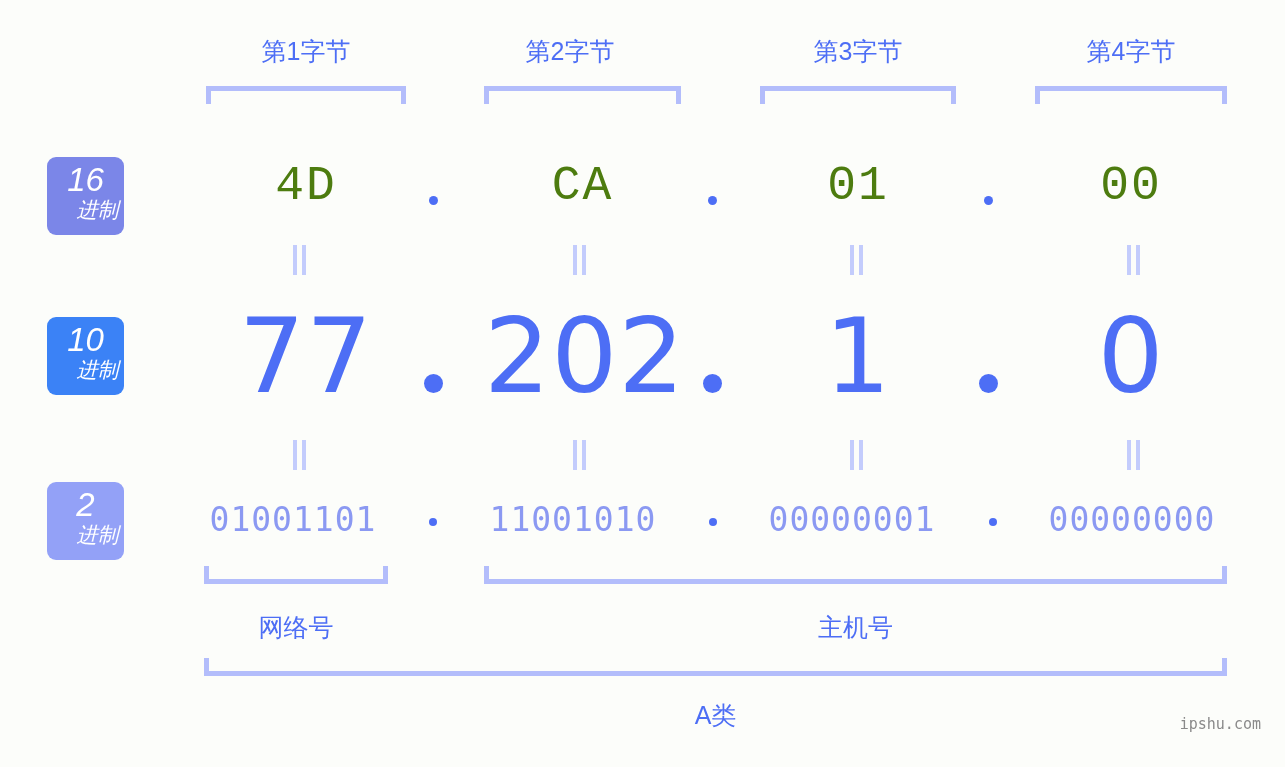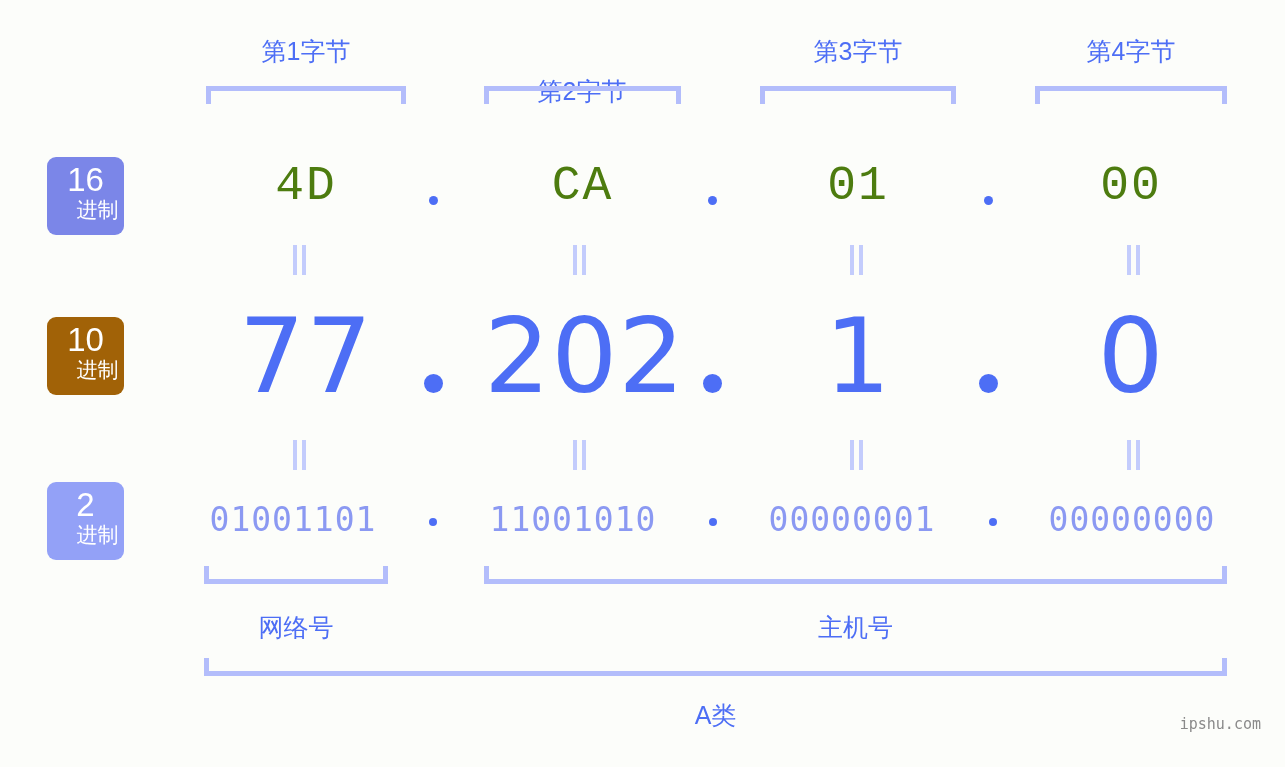--- a/index.html
+++ b/index.html
@@ -59,36 +59,37 @@
   .badge {
     position: absolute;
     left: 47px;
     width: 77px;
     height: 78px;
     border-radius: 9px;
     color: #ffffff;
     text-align: center;
     box-sizing: border-box;
     padding-top: 5px;
+    font-style: italic;
   }
   .badge .num {
     display: block;
     font-size: 33px;
     line-height: 36px;
     font-weight: 400;
   }
   .badge .suffix {
     display: block;
     font-size: 21px;
     line-height: 24px;
     font-weight: 400;
     margin-left: 24px;
   }
   #badge-hex { top: 157px; background: #7b86e8; }
-  #badge-dec { top: 317px; background: #a16207; }
+  #badge-dec { top: 317px; background: #3b82f6; }
   #badge-bin { top: 482px; background: #93a1f7; }
 
   
   .cell {
     position: absolute;
     text-align: center;
     white-space: nowrap;
   }
 
   
@@ -171,21 +172,21 @@
     color: #8a8a8a;
     letter-spacing: 0px;
   }
 </style>
 </head>
 <body>
 
 <div id="stage">
 
   <div class="byte-label" style="left:206px; width:200px;">第1字节</div>
-  <div class="byte-label" style="left:484px; width:196px;margin-top:40px;">第2字节</div>
+  <div class="byte-label" style="left:472px; width:196px;">第2字节</div>
   <div class="byte-label" style="left:760px; width:196px;">第3字节</div>
   <div class="byte-label" style="left:1035px; width:192px;">第4字节</div>
 
   <div class="bracket-top" style="left:206px; width:200px;"></div>
   <div class="bracket-top" style="left:484px; width:197px;"></div>
   <div class="bracket-top" style="left:760px; width:196px;"></div>
   <div class="bracket-top" style="left:1035px; width:192px;"></div>
 
   <div class="badge" id="badge-hex">
     <span class="num">16</span>

